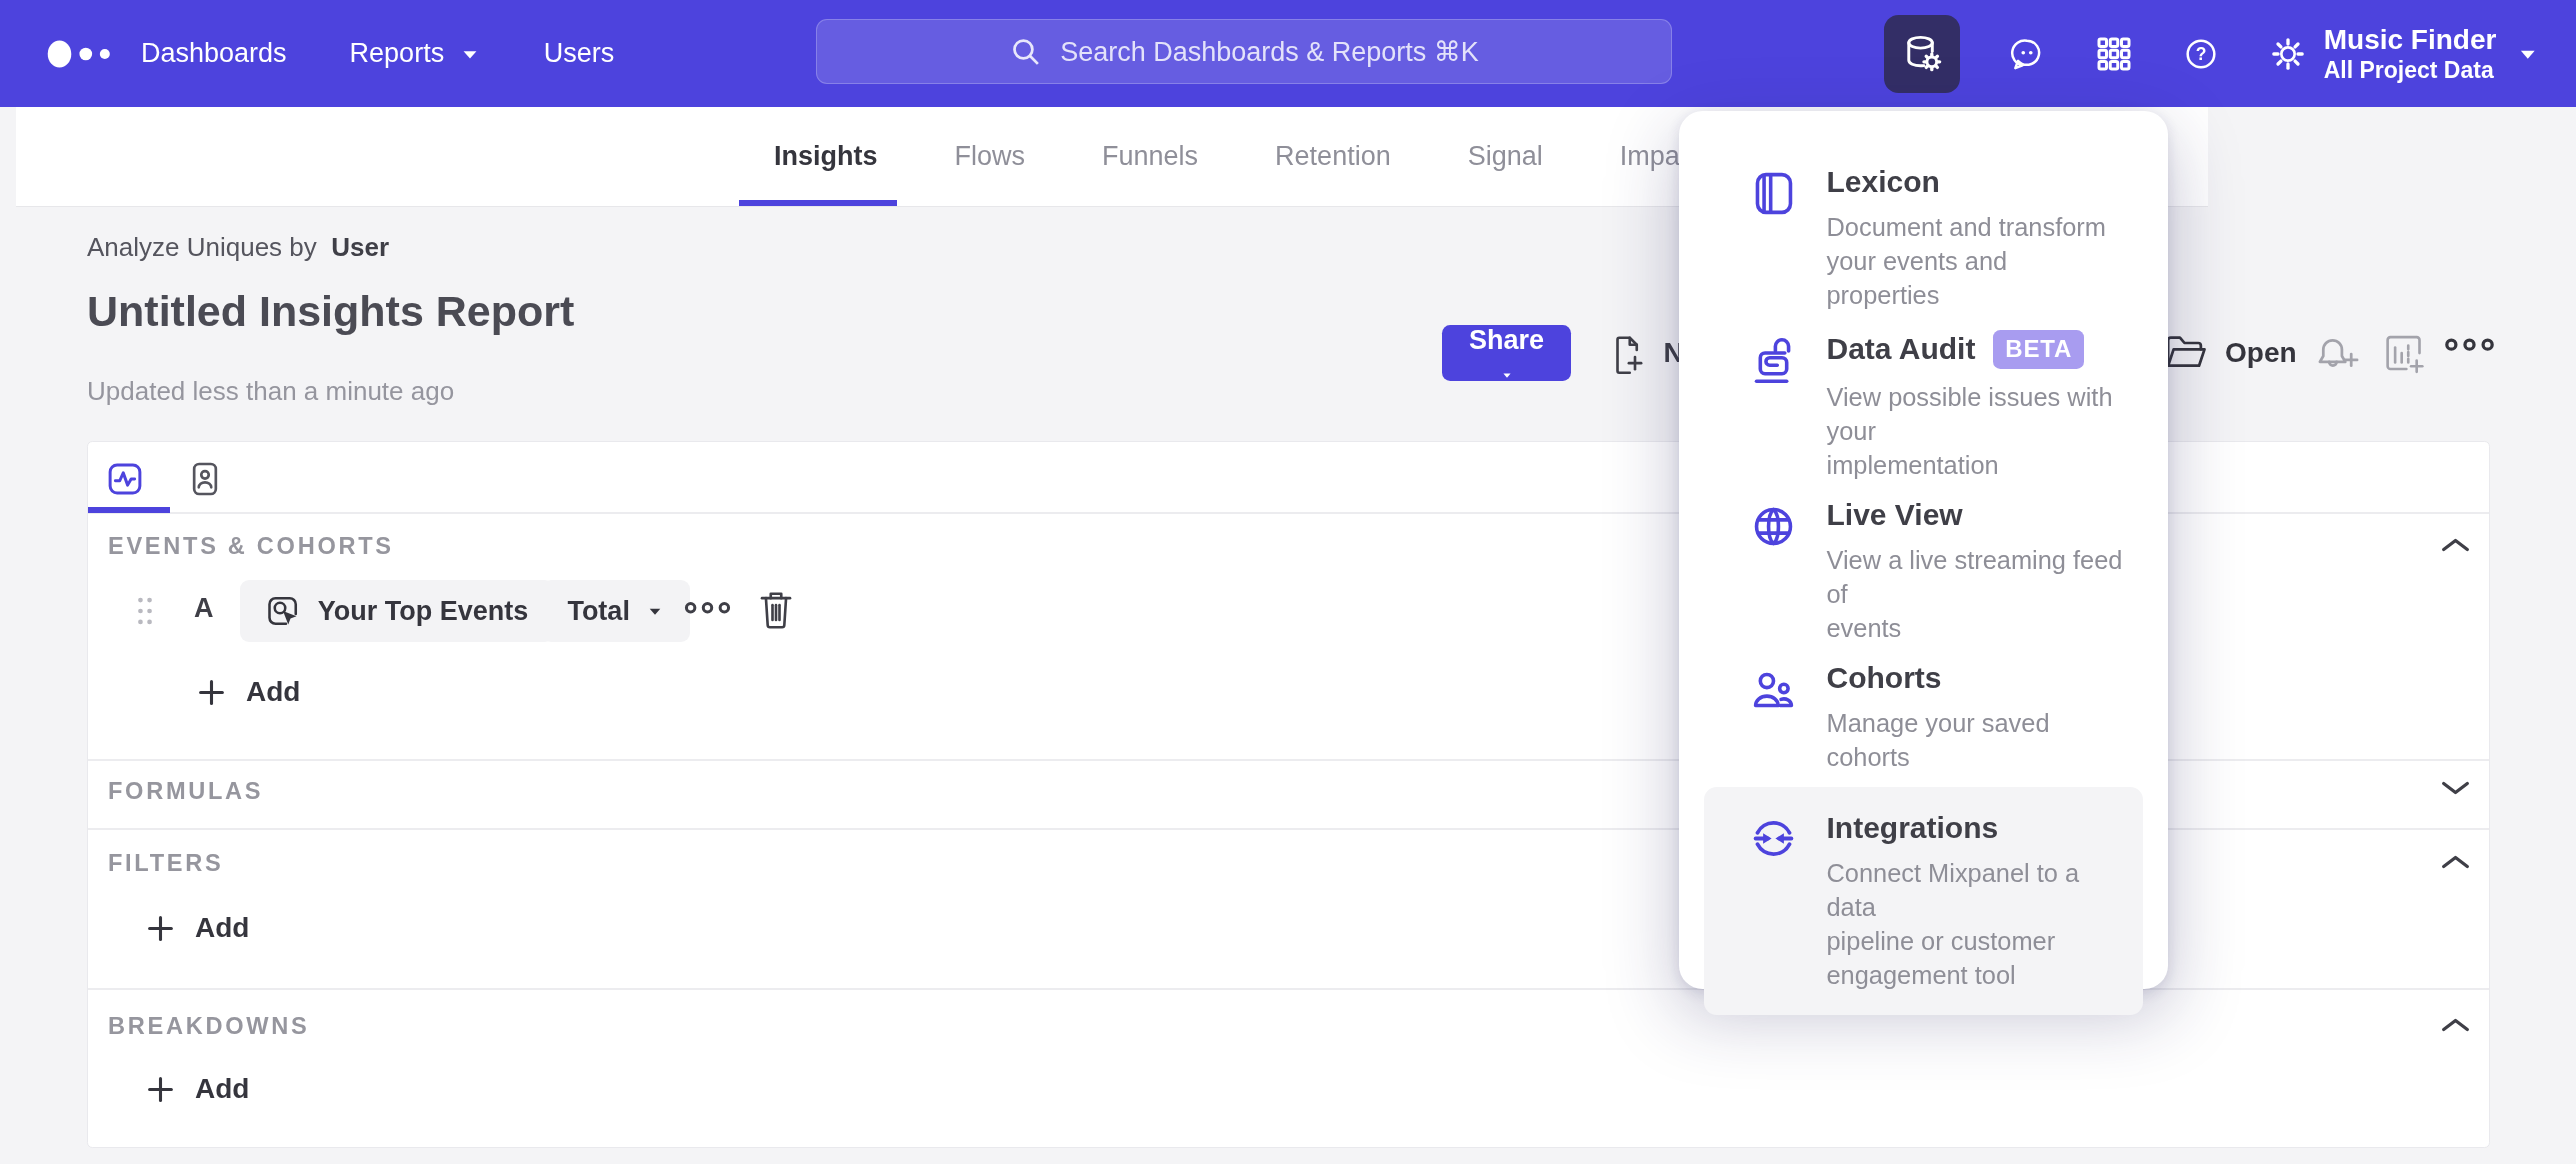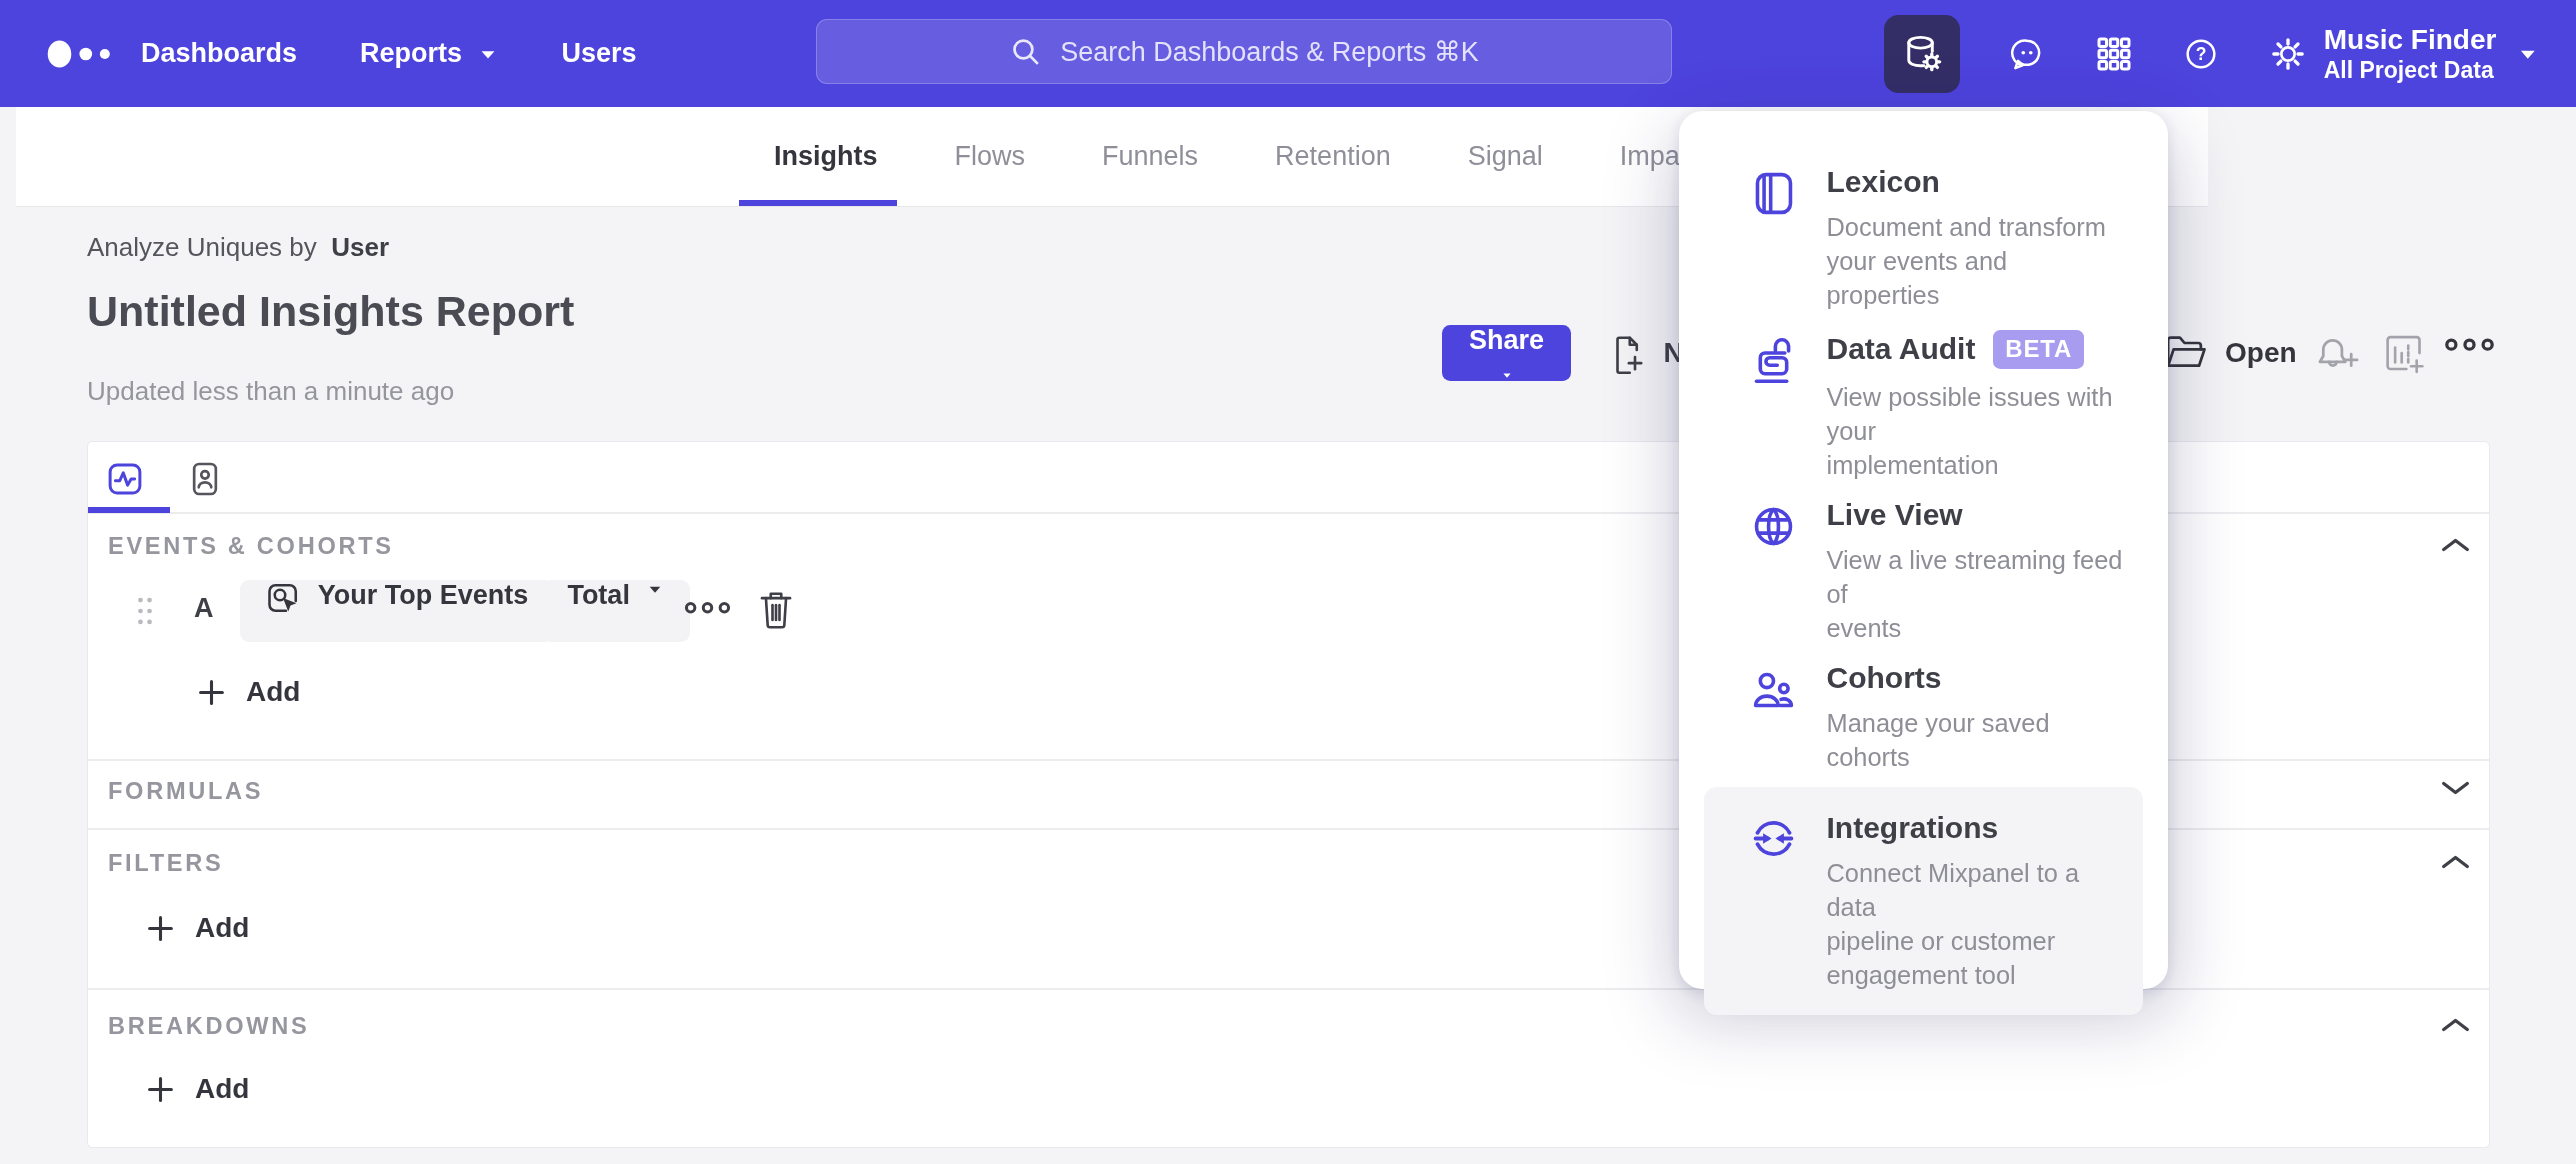--- a/index.html
+++ b/index.html
@@ -4,21 +4,21 @@
 <style>
   * { margin:0; padding:0; box-sizing:border-box; }
   html,body { width:2576px; height:1165px; }
   body { font-family:"Liberation Sans","DejaVu Sans",sans-serif; background:#f4f4f6; overflow:hidden; }
   .app { position:relative; width:2576px; height:1165px; background:#f4f4f6; }
 
   
   .navbar { position:absolute; left:0; top:0; width:2576px; height:107px; background:#4d43dd; z-index:10; }
   .logo { position:absolute; left:45px; top:32px; }
   .nav-links { position:absolute; left:141px; top:0; height:107px; display:flex; align-items:center; gap:63px; }
-  .nav-link { color:#fff; font-size:27px; font-weight:700; display:flex; align-items:center; gap:14.5px; cursor:pointer; }
+  .nav-link { color:#fff; font-size:27px; font-weight:400; display:flex; align-items:center; gap:14.5px; cursor:pointer; }
   .search { position:absolute; left:816px; top:19px; width:856px; height:65px; background:rgba(255,255,255,0.14); border:1.8px solid rgba(255,255,255,0.22); border-radius:11px; display:flex; align-items:center; justify-content:center; gap:18px; color:rgba(255,255,255,0.82); font-size:27px; cursor:text; }
   .nav-icons { position:absolute; left:1884px; top:0; height:107px; display:flex; align-items:center; gap:47px; }
   .icon-tile { width:76px; height:78px; border-radius:14.5px; display:flex; align-items:center; justify-content:center; }
   .icon-tile.active { background:#332e66; }
   .nav-icon-btn { width:40px; height:42px; display:flex; align-items:center; justify-content:center; }
   .project { position:absolute; right:36px; top:0; height:107px; display:flex; align-items:center; gap:20px; }
   .project-texts { text-align:left; color:#fff; }
   .project-name { font-size:28px; font-weight:700; line-height:34px; }
   .project-scope { font-size:23px; font-weight:600; line-height:27px; }
 
@@ -47,21 +47,21 @@
   .card-tab { position:absolute; top:14.5px; width:42px; height:44px; display:flex; align-items:center; justify-content:center; cursor:pointer; }
   .card-tab.t1 { left:16.3px; } .card-tab.t2 { left:96px; }
   .card-tabs-border { position:absolute; left:0; top:70px; width:100%; height:1.8px; background:#ececef; }
   .card-tab-underline { position:absolute; left:0; top:65px; width:82px; height:6.3px; background:#4d43dd; }
   .section-label { position:absolute; left:20px; font-size:23.6px; font-weight:700; letter-spacing:2.7px; color:#96969e; }
   .divider { position:absolute; left:0; width:100%; height:1.8px; background:#ececef; }
   .chevron { position:absolute; left:2347px; width:40px; height:27px; display:flex; align-items:center; justify-content:center; cursor:pointer; }
   .event-row { position:absolute; left:0; top:138px; width:100%; height:63px; }
   .drag-handle { position:absolute; left:47px; top:11px; cursor:grab; }
   .series-letter { position:absolute; left:106px; top:12.7px; font-size:27px; font-weight:600; color:#3f3f47; }
-  .chip { position:absolute; top:0; height:62px; background:#f3f3f5; border-radius:9px; display:flex; align-items:flex-start; gap:16.3px; padding:0 25.4px; font-size:27px; font-weight:600; color:#35353d; cursor:pointer; white-space:nowrap; }
+  .chip { position:absolute; top:0; height:62px; background:#f3f3f5; border-radius:9px; display:flex; align-items:center; gap:16.3px; padding:0 25.4px; font-size:27px; font-weight:600; color:#35353d; cursor:pointer; white-space:nowrap; }
   .chip.event-chip { left:152px; }
   .chip.metric-chip { left:454px; }
   .row-more { position:absolute; left:594px; top:16.3px; cursor:pointer; }
   .row-trash { position:absolute; left:667px; top:7.3px; cursor:pointer; }
   .add-btn { position:absolute; display:flex; align-items:center; gap:20px; font-size:28px; font-weight:600; color:#35353d; cursor:pointer; height:42px; }
   .add-events { left:109px; top:229px; }
   .add-filters { left:58px; top:465px; }
   .add-breakdowns { left:58px; top:626px; }
 
   

